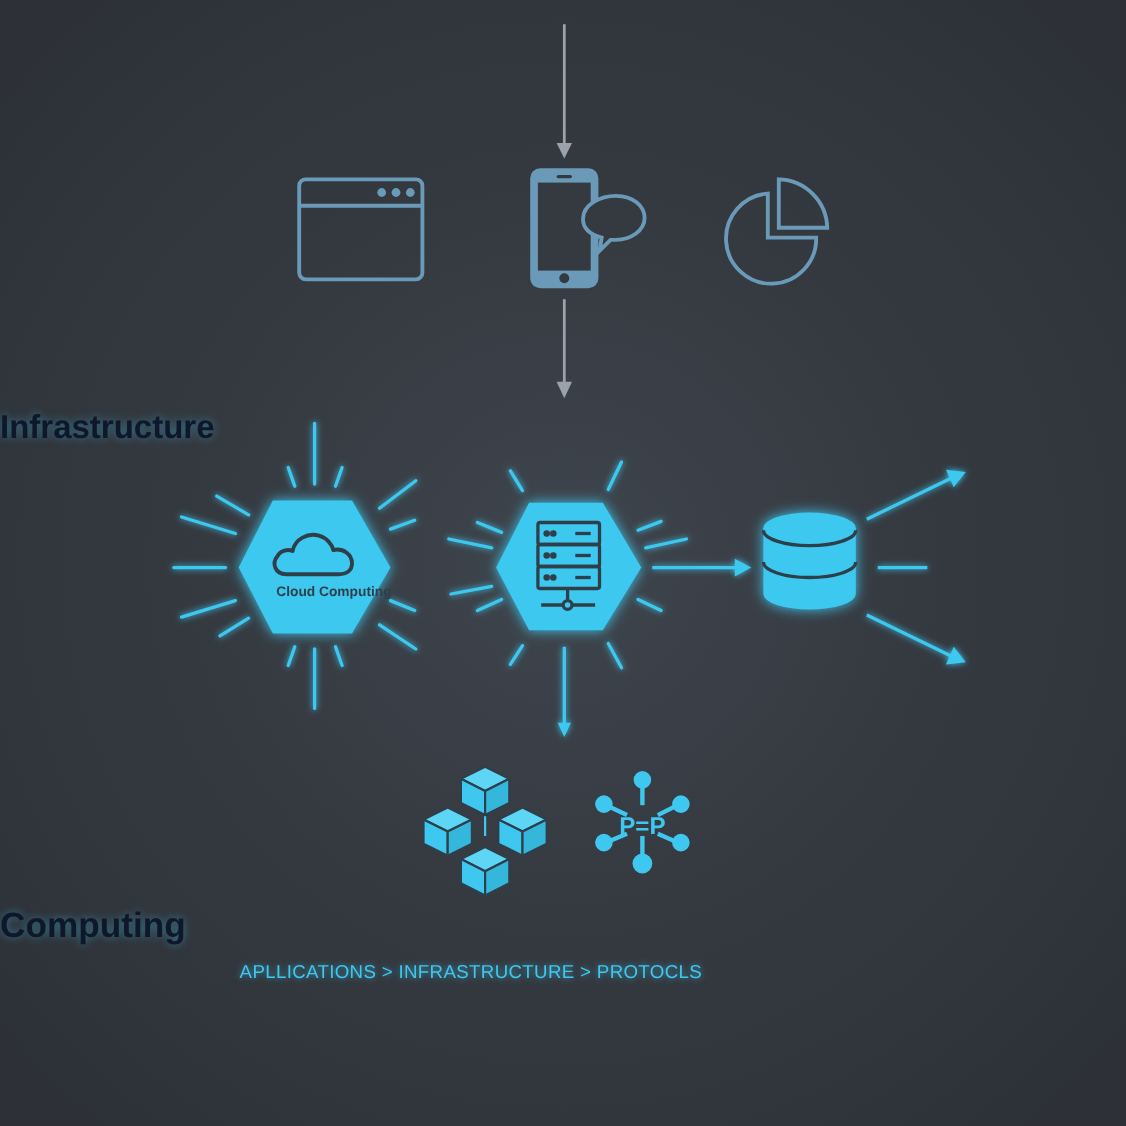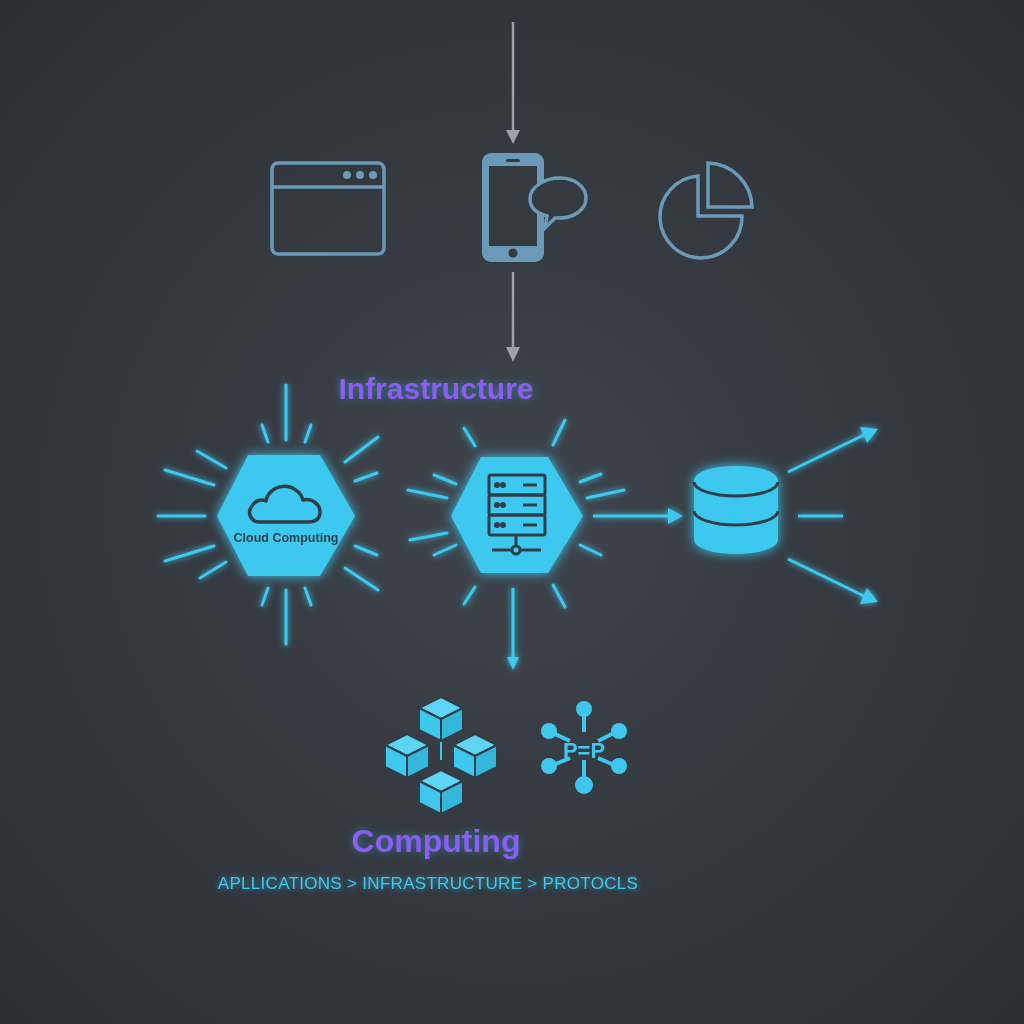--- a/index.html
+++ b/index.html
@@ -4,36 +4,36 @@
   <style>
     html, body { margin: 0; padding: 0; }
     body {
       width: 1024px; height: 1024px; overflow: hidden;
       background: radial-gradient(ellipse at 50% 50%, #3f454d 0%, #353a41 45%, #2c3036 100%);
       font-family: "Liberation Sans", sans-serif;
       position: relative;
     }
     svg.canvas { position: absolute; left: 0; top: 0; }
     .label {
-      position: absolute; left: 0; width: 872px; text-align: center;
-      color: #8b5cf6; font-weight: bold;
+      position: absolute; left: 0; width: 872px; 
+      color: #0f172a; font-weight: bold;
       font-family: "Liberation Sans", sans-serif;
     }
     .title-infra { top: 372px; font-size: 30px; text-shadow: 0 0 8px rgba(62,200,239,0.45); }
     .title-proto { top: 823px; font-size: 32px; text-shadow: 0 0 8px rgba(62,200,239,0.45); }
     .breadcrumb {
       position: absolute; top: 874px; left: 0; width: 856px; text-align: center;
       color: #3ec8ef; font-size: 17px; letter-spacing: 0.3px;
       text-shadow: 0 0 6px rgba(62,200,239,0.7);
       font-family: "Liberation Sans", sans-serif;
     }
     .hex-label {
       position: absolute; color: #2f3f4a; font-size: 12.5px; font-weight: bold;
       font-family: "Liberation Sans", sans-serif;
-      width: 140px; text-align: center;
+      width: 140px; text-align: right;
     }
   </style>
 </head>
 <body>
 
 <svg class="canvas" width="1024" height="1024" viewBox="0 0 1024 1024">
   <defs>
     <filter id="glow" x="-50%" y="-50%" width="200%" height="200%">
       <feGaussianBlur stdDeviation="6" result="b"></feGaussianBlur>
       <feMerge>

